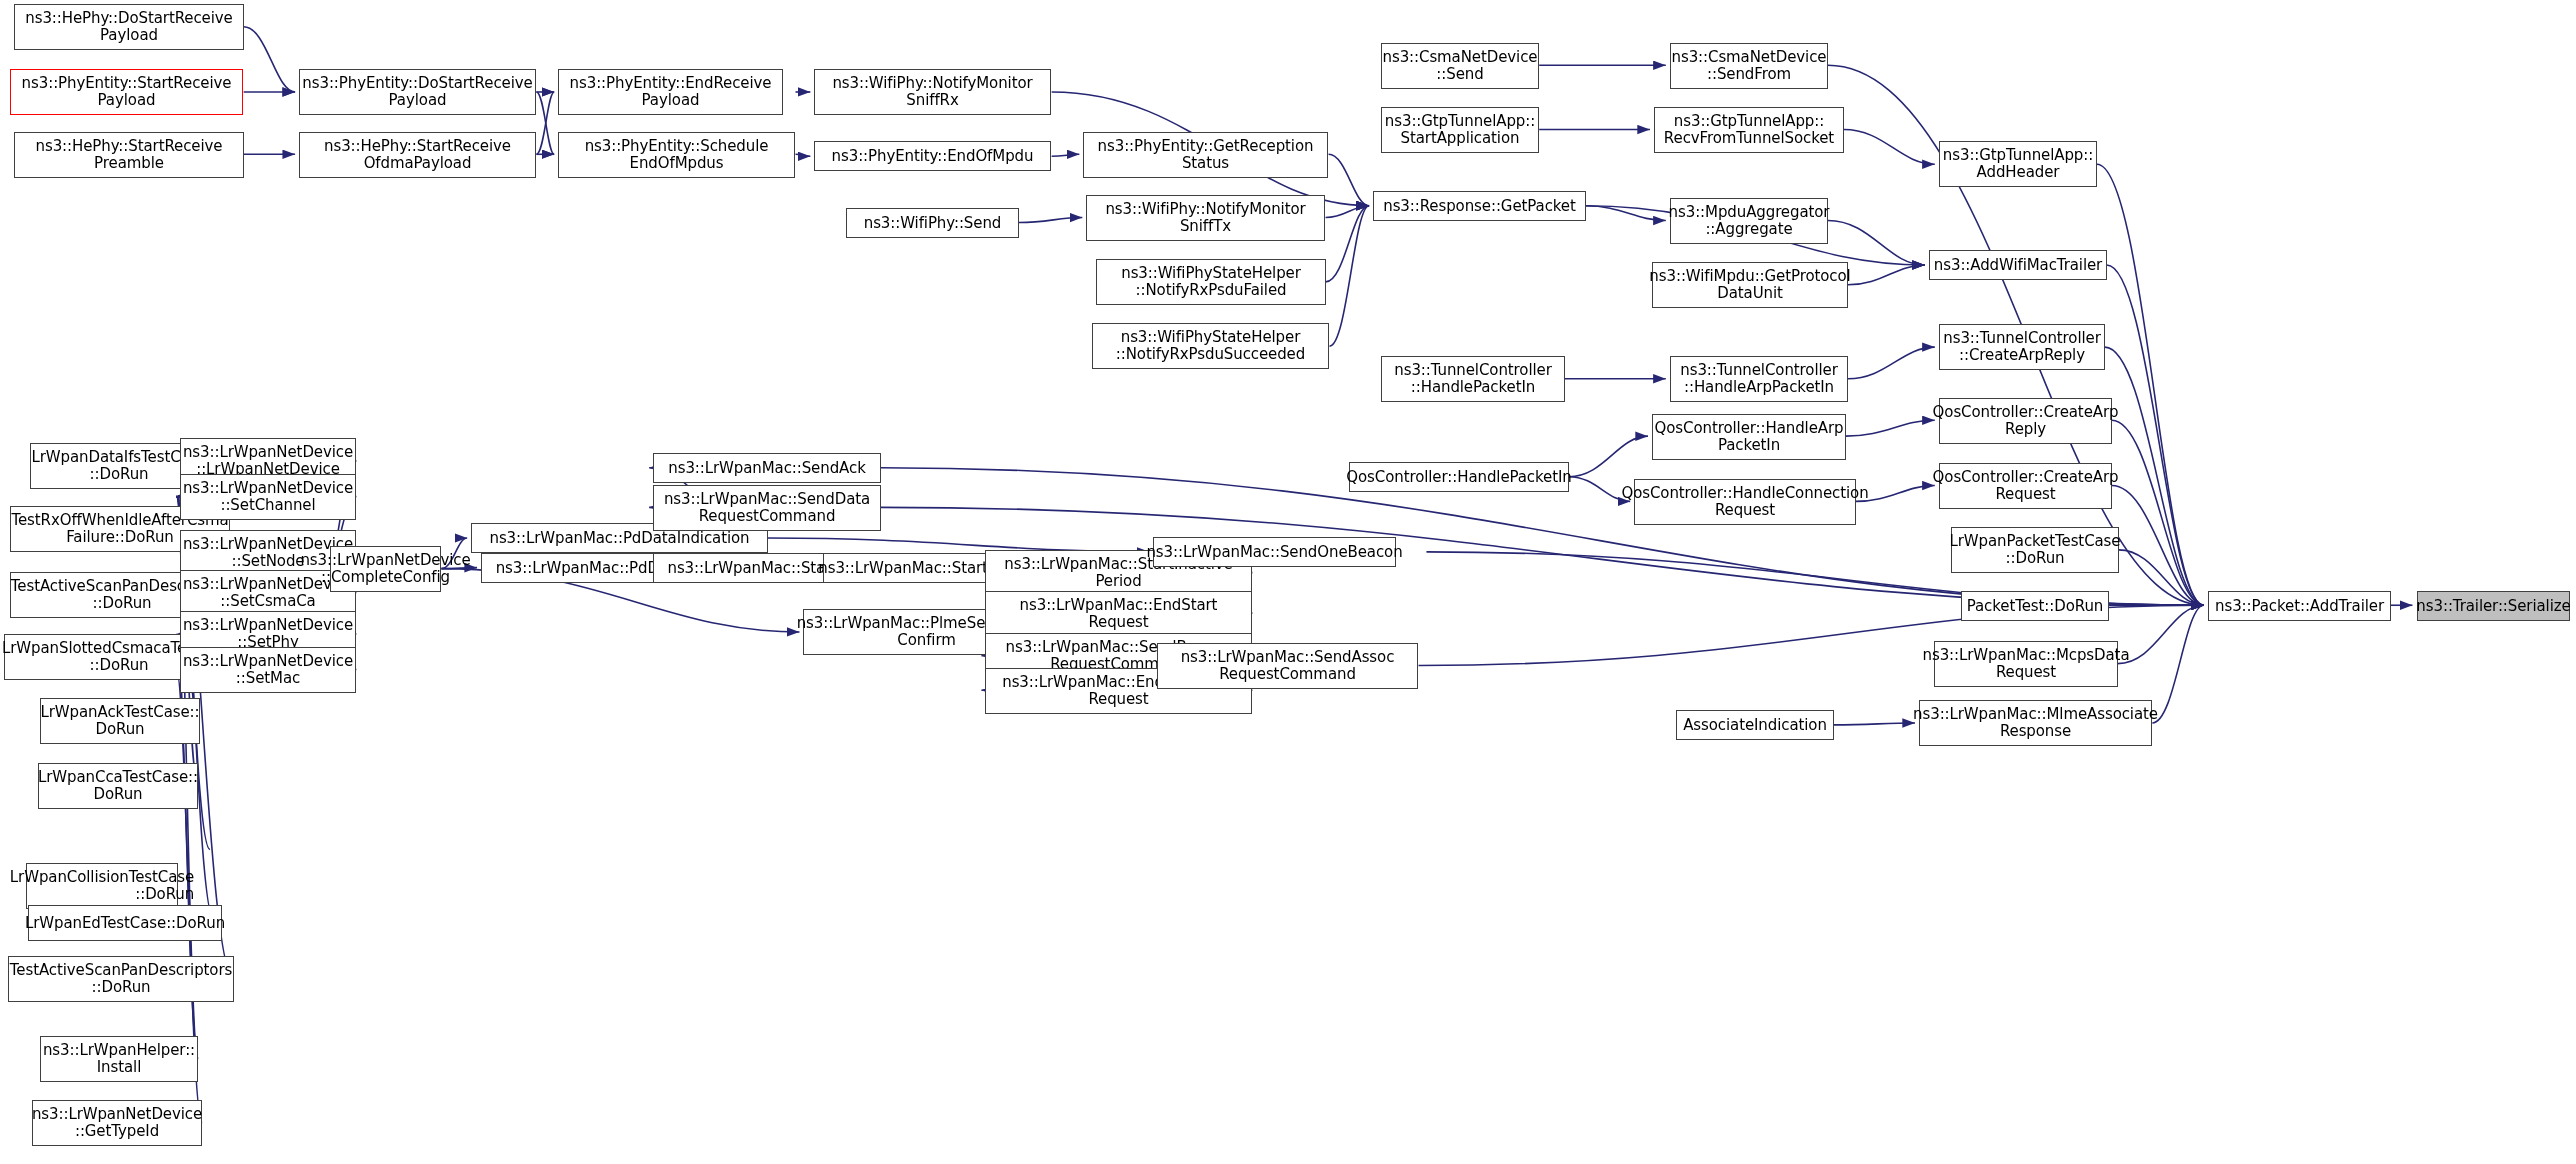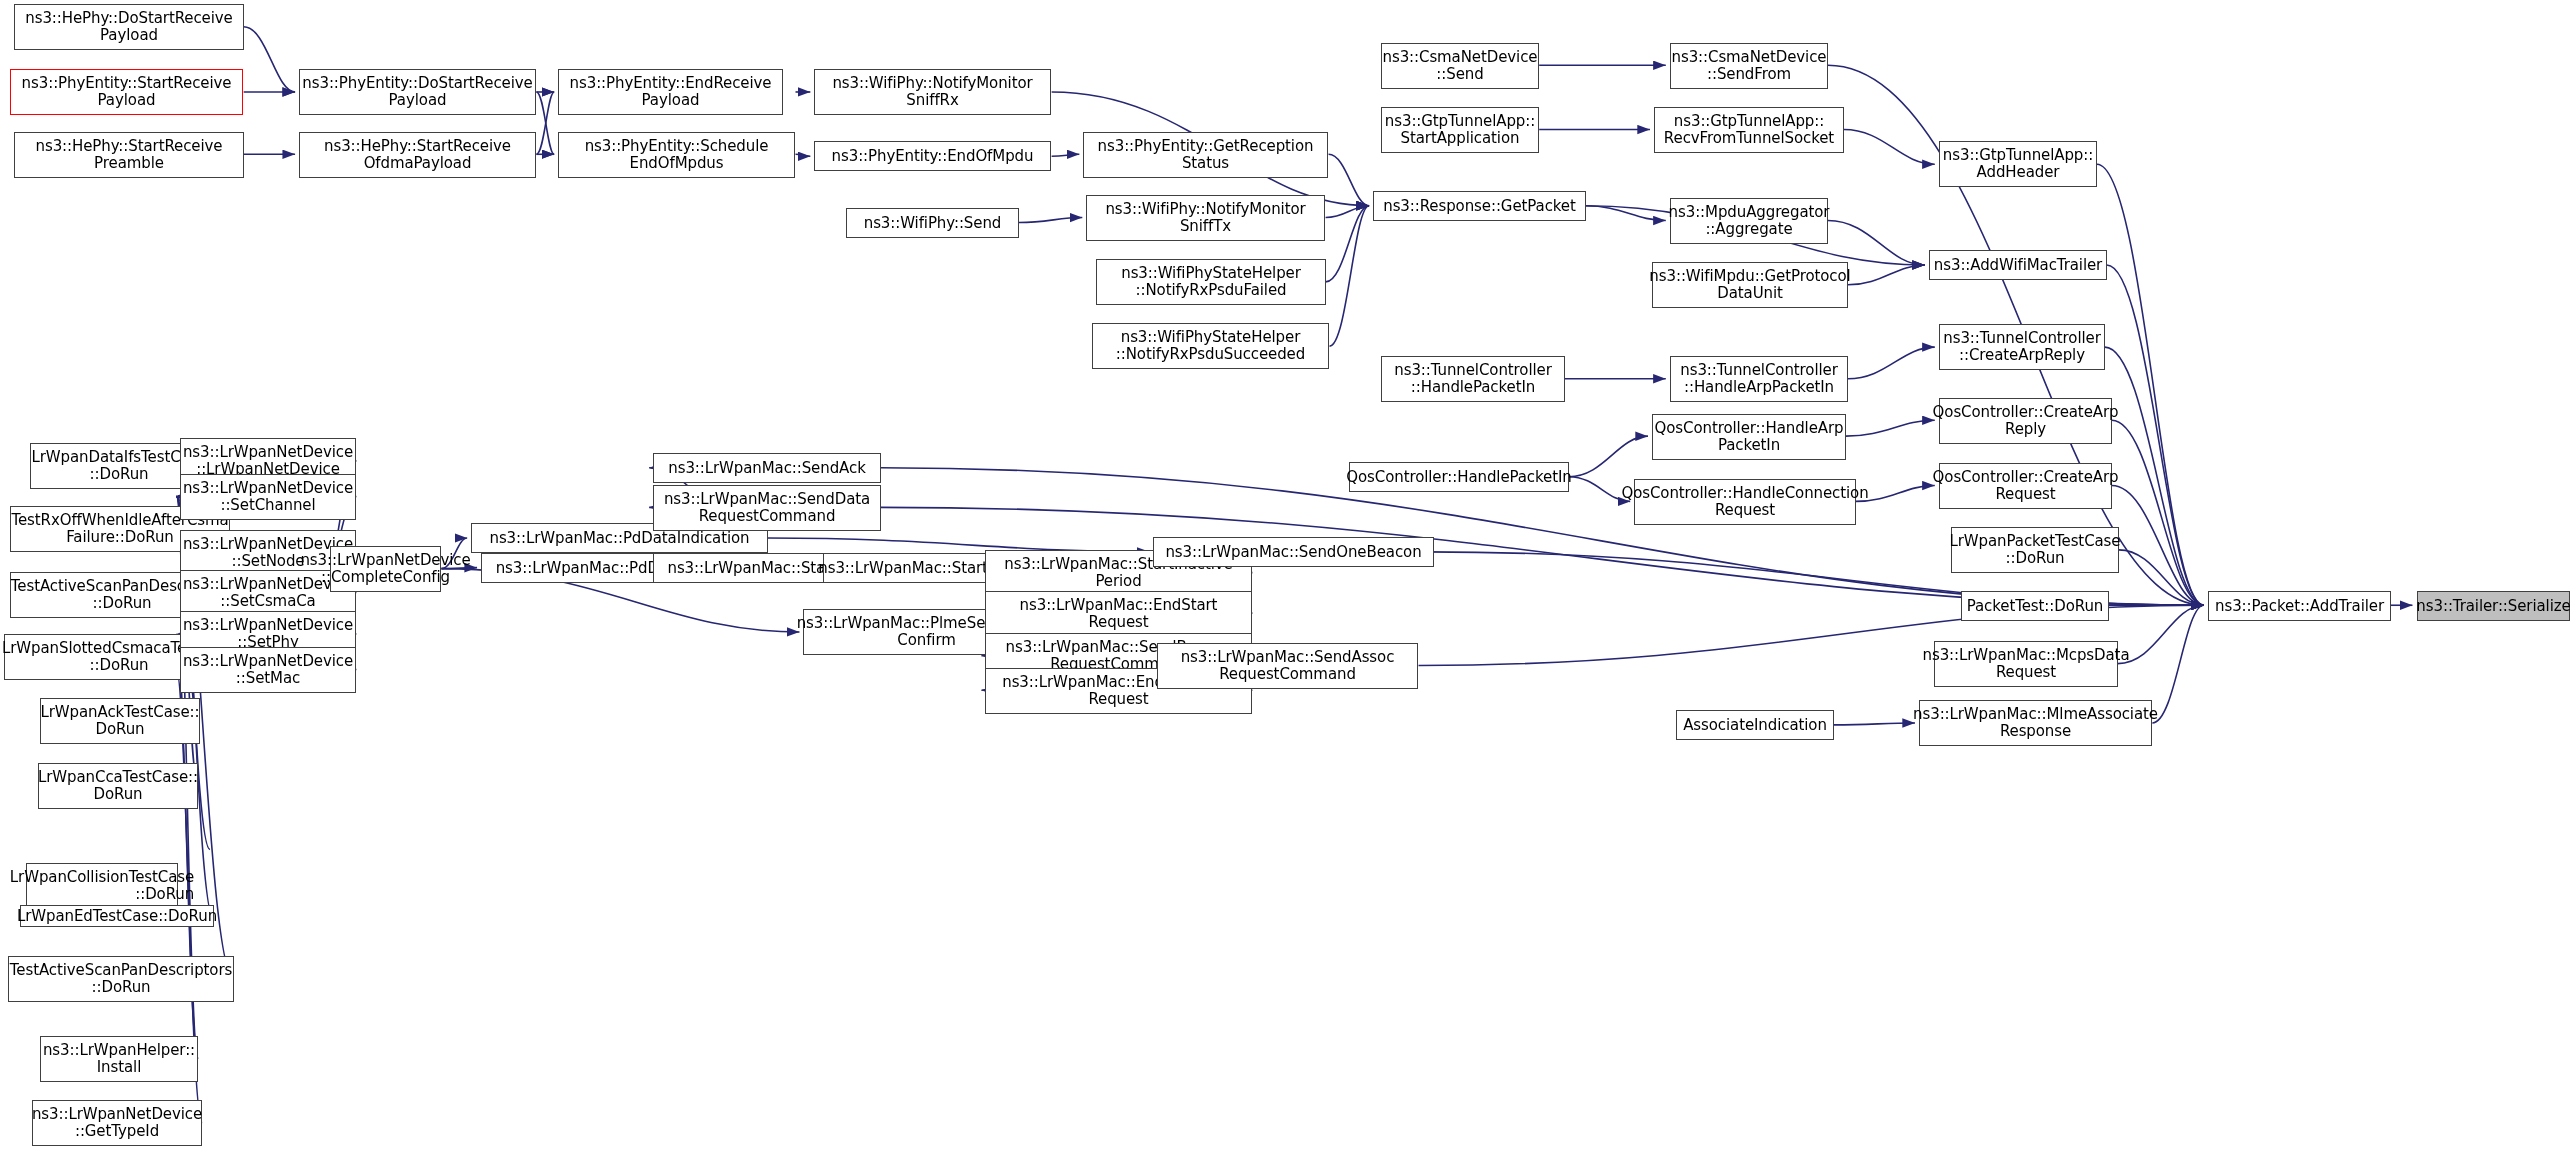--- a/index.html
+++ b/index.html
@@ -197,21 +197,21 @@
       <div class="node" style="left: 10px; top: 572px; width: 224px; height: 46px;">TestActiveScanPanDescriptors
 ::DoRun</div>
       <div class="node" style="left: 4px; top: 634px; width: 230px; height: 46px;">LrWpanSlottedCsmacaTestCase
 ::DoRun</div>
       <div class="node" style="left: 40px; top: 698px; width: 160px; height: 46px;">LrWpanAckTestCase::
 DoRun</div>
       <div class="node" style="left: 38px; top: 763px; width: 160px; height: 46px;">LrWpanCcaTestCase::
 DoRun</div>
       <div class="node" style="left: 26px; top: 863px; width: 152px; height: 46px; text-align: right;">LrWpanCollisionTestCase
 ::DoRun</div>
-      <div class="node" style="left: 20px; top: 905px; width: 194px; height: 22px;">LrWpanEdTestCase::DoRun</div>
+      <div class="node" style="left: 28px; top: 905px; width: 194px; height: 36px;">LrWpanEdTestCase::DoRun</div>
       <div class="node" style="left: 8px; top: 956px; width: 226px; height: 46px;">TestActiveScanPanDescriptors
 ::DoRun</div>
       <div class="node" style="left: 40px; top: 1036px; width: 158px; height: 46px;">ns3::LrWpanHelper::
 Install</div>
       <div class="node" style="left: 32px; top: 1100px; width: 170px; height: 46px;">ns3::LrWpanNetDevice
 ::GetTypeId</div>
       <div class="node" style="left: 180px; top: 438px; width: 176px; height: 46px;">ns3::LrWpanNetDevice
 ::LrWpanNetDevice</div>
       <div class="node" style="left: 180px; top: 474px; width: 176px; height: 46px;">ns3::LrWpanNetDevice
 ::SetChannel</div>
@@ -235,18 +235,18 @@
       <div class="node" style="left: 803px; top: 609px; width: 247px; height: 46px;">ns3::LrWpanMac::PlmeSetAttribute
 Confirm</div>
       <div class="node" style="left: 985px; top: 550px; width: 267px; height: 46px;">ns3::LrWpanMac::StartInactive
 Period</div>
       <div class="node" style="left: 985px; top: 591px; width: 267px; height: 46px;">ns3::LrWpanMac::EndStart
 Request</div>
       <div class="node" style="left: 985px; top: 633px; width: 267px; height: 46px;">ns3::LrWpanMac::SendBeacon
 RequestCommand</div>
       <div class="node" style="left: 985px; top: 668px; width: 267px; height: 46px;">ns3::LrWpanMac::EndAssociate
 Request</div>
-      <div class="node" style="left: 1153px; top: 537px; width: 281px; height: 30px;">ns3::LrWpanMac::SendOneBeacon</div>
+      <div class="node" style="left: 1153px; top: 537px; width: 243px; height: 30px;">ns3::LrWpanMac::SendOneBeacon</div>
       <div class="node" style="left: 1157px; top: 643px; width: 261px; height: 46px;">ns3::LrWpanMac::SendAssoc
 RequestCommand</div>
     </div>
 </div>
 
 
 </body></html>

